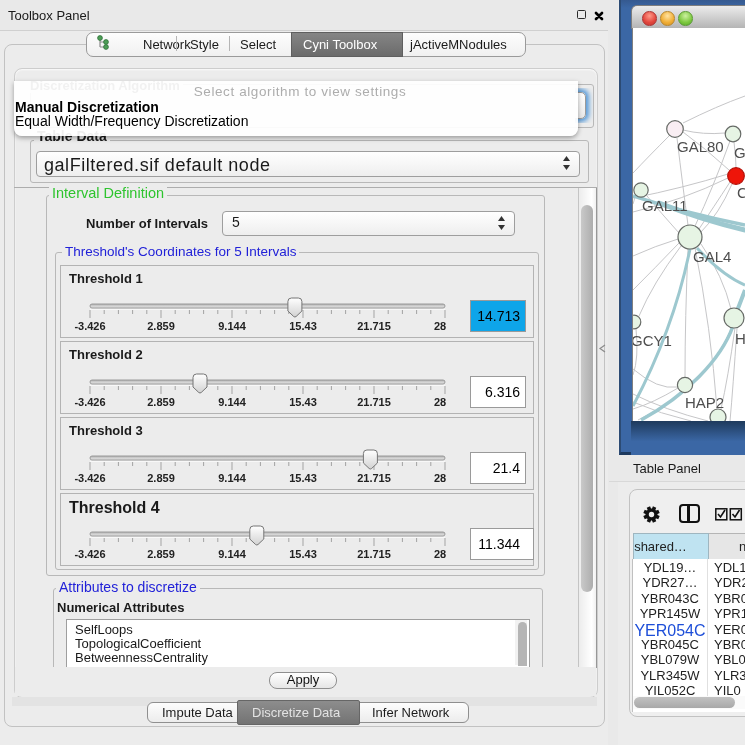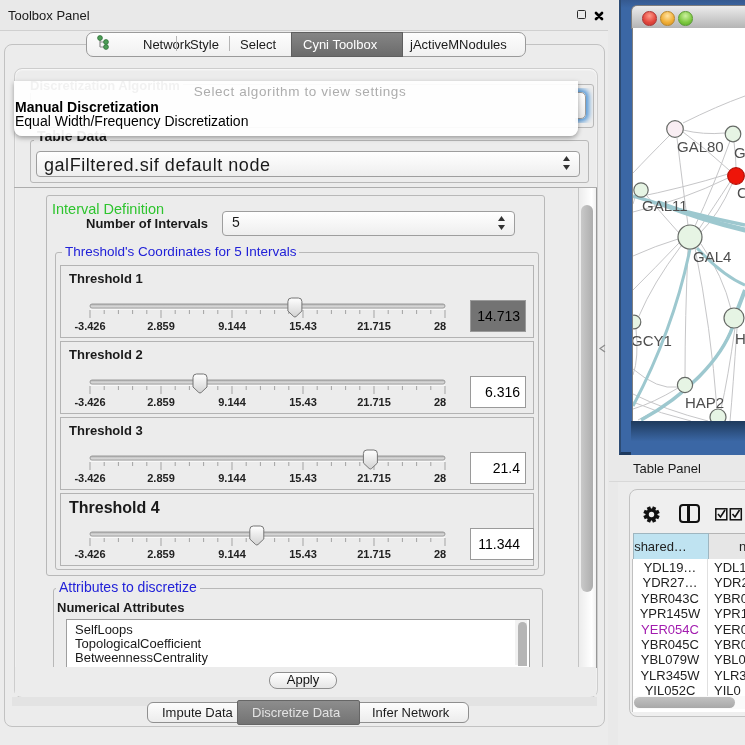--- a/index.html
+++ b/index.html
@@ -62,21 +62,21 @@
 <div class="abs" style="left:18px;top:84px;width:564px;text-align:center;font-size:13.5px;letter-spacing:0.6px;color:#adadad;">Select algorithm to view settings</div>
 <div class="abs" style="left:15px;top:99px;font-size:14px;font-weight:700;color:#000;">Manual Discretization</div>
 <div class="abs" style="left:15px;top:113px;font-size:14px;color:#000;">Equal Width/Frequency Discretization</div>
 
 <div class="abs" style="left:14px;top:187px;width:583px;height:481px;border-top:1px solid #adadad;"></div>
 
 <div class="abs" style="left:578px;top:188px;width:17px;height:480px;background:linear-gradient(90deg,#ececec,#ffffff 75%,#f0f0f0);border-left:1px solid #c4c4c4;border-right:1.5px solid #979797;"></div>
 <div class="abs" style="left:581px;top:205px;width:12px;height:387px;background:linear-gradient(90deg,#c9c9c9,#adadad);border-radius:6px;"></div>
 
 <div class="abs" style="left:46px;top:195px;width:497px;height:379px;border:1px solid #b8b8b8;border-radius:3px;"></div>
-<div class="abs" style="left:49px;top:185px;background:#ececec;padding:0 3px;font-size:14.5px;color:#2ec42e;margin-top:16px;">Interval Definition</div>
+<div class="abs" style="left:49px;top:185px;background:#ececec;padding:0 3px;font-size:14.5px;color:#2ec42e;">Interval Definition</div>
 <div class="abs" style="left:86px;top:216px;font-size:13px;font-weight:700;color:#1a1a1a;">Number of Intervals</div>
 <div class="abs" style="left:222px;top:211px;width:291px;height:23px;background:linear-gradient(#ffffff,#eeeeee);border:1px solid #9e9e9e;border-radius:4px;"></div>
 <div class="abs" style="left:232px;top:214px;font-size:14px;color:#1a1a1a;">5</div>
 <svg class="abs" style="left:497px;top:215px;" width="9" height="16" viewBox="0 0 9 16">
   <path d="M4.5 1 L8 6 L1 6 Z" fill="#333"></path>
     <path d="M4.5 15 L8 10 L1 10 Z" fill="#333"></path>
 </svg>
 
 <div class="abs" style="left:55px;top:252px;width:482px;height:316px;border:1px solid #b8b8b8;border-radius:3px;"></div>
 <div class="abs" style="left:62px;top:244px;background:#ececec;padding:0 3px;font-size:13.5px;color:#2121d8;">Threshold's Coordinates for 5 Intervals</div>
@@ -126,21 +126,21 @@
     <line x1="370.8" y1="45" x2="370.8" y2="49" stroke="#a3a3a3" stroke-width="1"></line>
     <line x1="385.0" y1="45" x2="385.0" y2="53" stroke="#a3a3a3" stroke-width="1"></line>
     <text x="30.0" y="65" font-size="11" font-weight="bold" fill="#222" text-anchor="middle" font-family="Liberation Sans">-3.426</text>
     <text x="101.0" y="65" font-size="11" font-weight="bold" fill="#222" text-anchor="middle" font-family="Liberation Sans">2.859</text>
     <text x="172.0" y="65" font-size="11" font-weight="bold" fill="#222" text-anchor="middle" font-family="Liberation Sans">9.144</text>
     <text x="243.0" y="65" font-size="11" font-weight="bold" fill="#222" text-anchor="middle" font-family="Liberation Sans">15.43</text>
     <text x="314.0" y="65" font-size="11" font-weight="bold" fill="#222" text-anchor="middle" font-family="Liberation Sans">21.715</text>
     <text x="380.0" y="65" font-size="11" font-weight="bold" fill="#222" text-anchor="middle" font-family="Liberation Sans">28</text>
     <path d="M 227.9 46 L 227.9 36.5 Q 227.9 33 231.4 33 L 238.4 33 Q 241.9 33 241.9 36.5 L 241.9 46 L 236.1 51.5 Q 234.9 52.5 233.7 51.5 Z" fill="url(#thg)" stroke="#757575" stroke-width="1"></path>
   </svg>
-<div class="abs" style="left:470px;top:300px;width:49px;height:30px;background:#737373;border:1px solid #9a9a9a;font-size:14px;color:#000;text-align:right;line-height:30px;padding-right:5px;">14.713</div>
+<div class="abs" style="left:470px;top:300px;width:49px;height:30px;background:#0ea5e9;border:1px solid #9a9a9a;font-size:14px;color:#000;text-align:right;line-height:30px;padding-right:5px;">14.713</div>
 <div class="abs" style="left:60px;top:341px;width:472px;height:71px;border:1px solid #b3b3b3;background:#ececec;"></div>
 <div class="abs" style="left:69px;top:347px;font-size:13px;font-weight:700;color:#1a1a1a;">Threshold 2</div>
 <svg class="abs" style="left:60px;top:341px;" width="472" height="71" viewBox="0 0 472 71">
     <rect x="30" y="39" width="355" height="4" rx="2" fill="url(#trk)" stroke="#9b9b9b" stroke-width="1"></rect>
     <line x1="30" y1="44.5" x2="385" y2="44.5" stroke="#f8f8f8" stroke-width="1"></line>
     <line x1="30.0" y1="45" x2="30.0" y2="53" stroke="#a3a3a3" stroke-width="1"></line>
     <line x1="44.2" y1="45" x2="44.2" y2="49" stroke="#a3a3a3" stroke-width="1"></line>
     <line x1="58.4" y1="45" x2="58.4" y2="49" stroke="#a3a3a3" stroke-width="1"></line>
     <line x1="72.6" y1="45" x2="72.6" y2="49" stroke="#a3a3a3" stroke-width="1"></line>
     <line x1="86.8" y1="45" x2="86.8" y2="49" stroke="#a3a3a3" stroke-width="1"></line>
@@ -376,21 +376,21 @@
 <div class="abs" style="left:739px;top:539px;font-size:13px;color:#222;">n</div>
 <div class="abs" style="left:632px;top:559px;width:113px;height:153px;background:#ffffff;border-left:1px solid #c0c0c0;box-sizing:border-box;"></div>
 <div class="abs" style="left:633px;top:560px;width:74px;text-align:center;font-size:13px;color:#222;">YDL19…</div>
 <div class="abs" style="left:714px;top:560px;font-size:13px;color:#222;">YDL1</div>
 <div class="abs" style="left:633px;top:575px;width:74px;text-align:center;font-size:13px;color:#222;">YDR27…</div>
 <div class="abs" style="left:714px;top:575px;font-size:13px;color:#222;">YDR2</div>
 <div class="abs" style="left:633px;top:591px;width:74px;text-align:center;font-size:13px;color:#222;">YBR043C</div>
 <div class="abs" style="left:714px;top:591px;font-size:13px;color:#222;">YBR0</div>
 <div class="abs" style="left:633px;top:606px;width:74px;text-align:center;font-size:13px;color:#222;">YPR145W</div>
 <div class="abs" style="left:714px;top:606px;font-size:13px;color:#222;">YPR1</div>
-<div class="abs" style="left:633px;top:622px;width:74px;text-align:center;font-size:13px;color:#a21caf;">YER054C</div>
+<div class="abs" style="left:633px;top:622px;width:74px;text-align:center;font-size:16px;color:#1d4ed8;">YER054C</div>
 <div class="abs" style="left:714px;top:622px;font-size:13px;color:#222;">YER0</div>
 <div class="abs" style="left:633px;top:637px;width:74px;text-align:center;font-size:13px;color:#222;">YBR045C</div>
 <div class="abs" style="left:714px;top:637px;font-size:13px;color:#222;">YBR0</div>
 <div class="abs" style="left:633px;top:652px;width:74px;text-align:center;font-size:13px;color:#222;">YBL079W</div>
 <div class="abs" style="left:714px;top:652px;font-size:13px;color:#222;">YBL0</div>
 <div class="abs" style="left:633px;top:668px;width:74px;text-align:center;font-size:13px;color:#222;">YLR345W</div>
 <div class="abs" style="left:714px;top:668px;font-size:13px;color:#222;">YLR3</div>
 <div class="abs" style="left:633px;top:683px;width:74px;text-align:center;font-size:13px;color:#222;">YIL052C</div>
 <div class="abs" style="left:714px;top:683px;font-size:13px;color:#222;">YIL0</div>
 <div class="abs" style="left:707px;top:559px;width:1px;height:137px;background:#e0e0e0;"></div>

